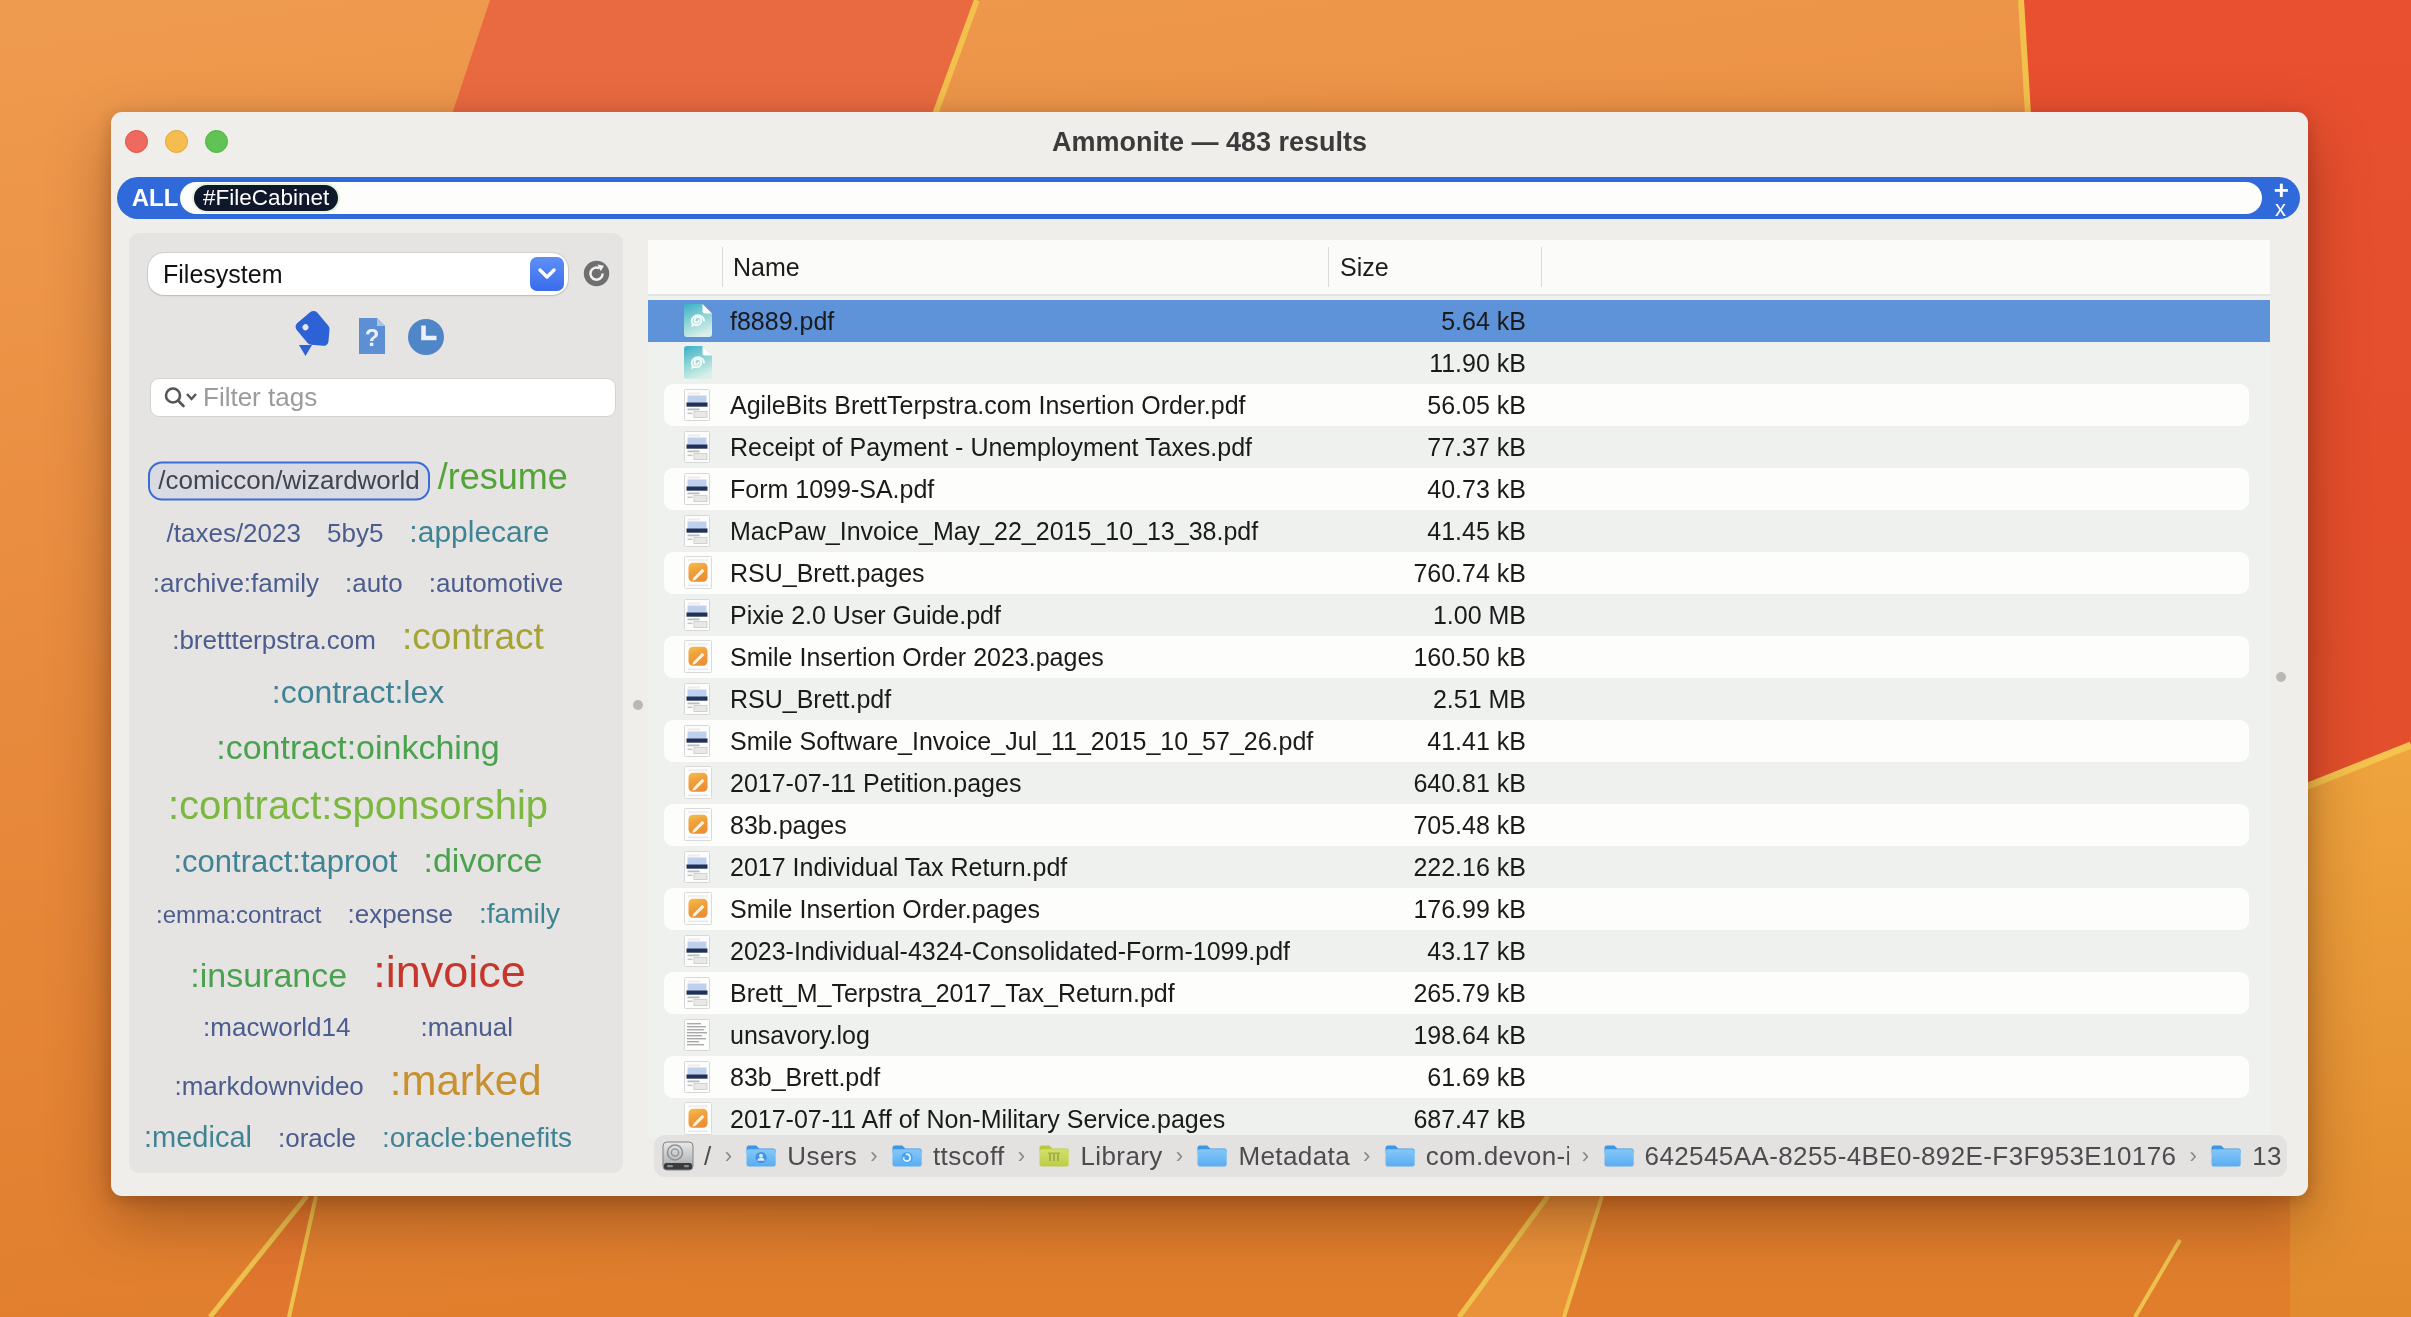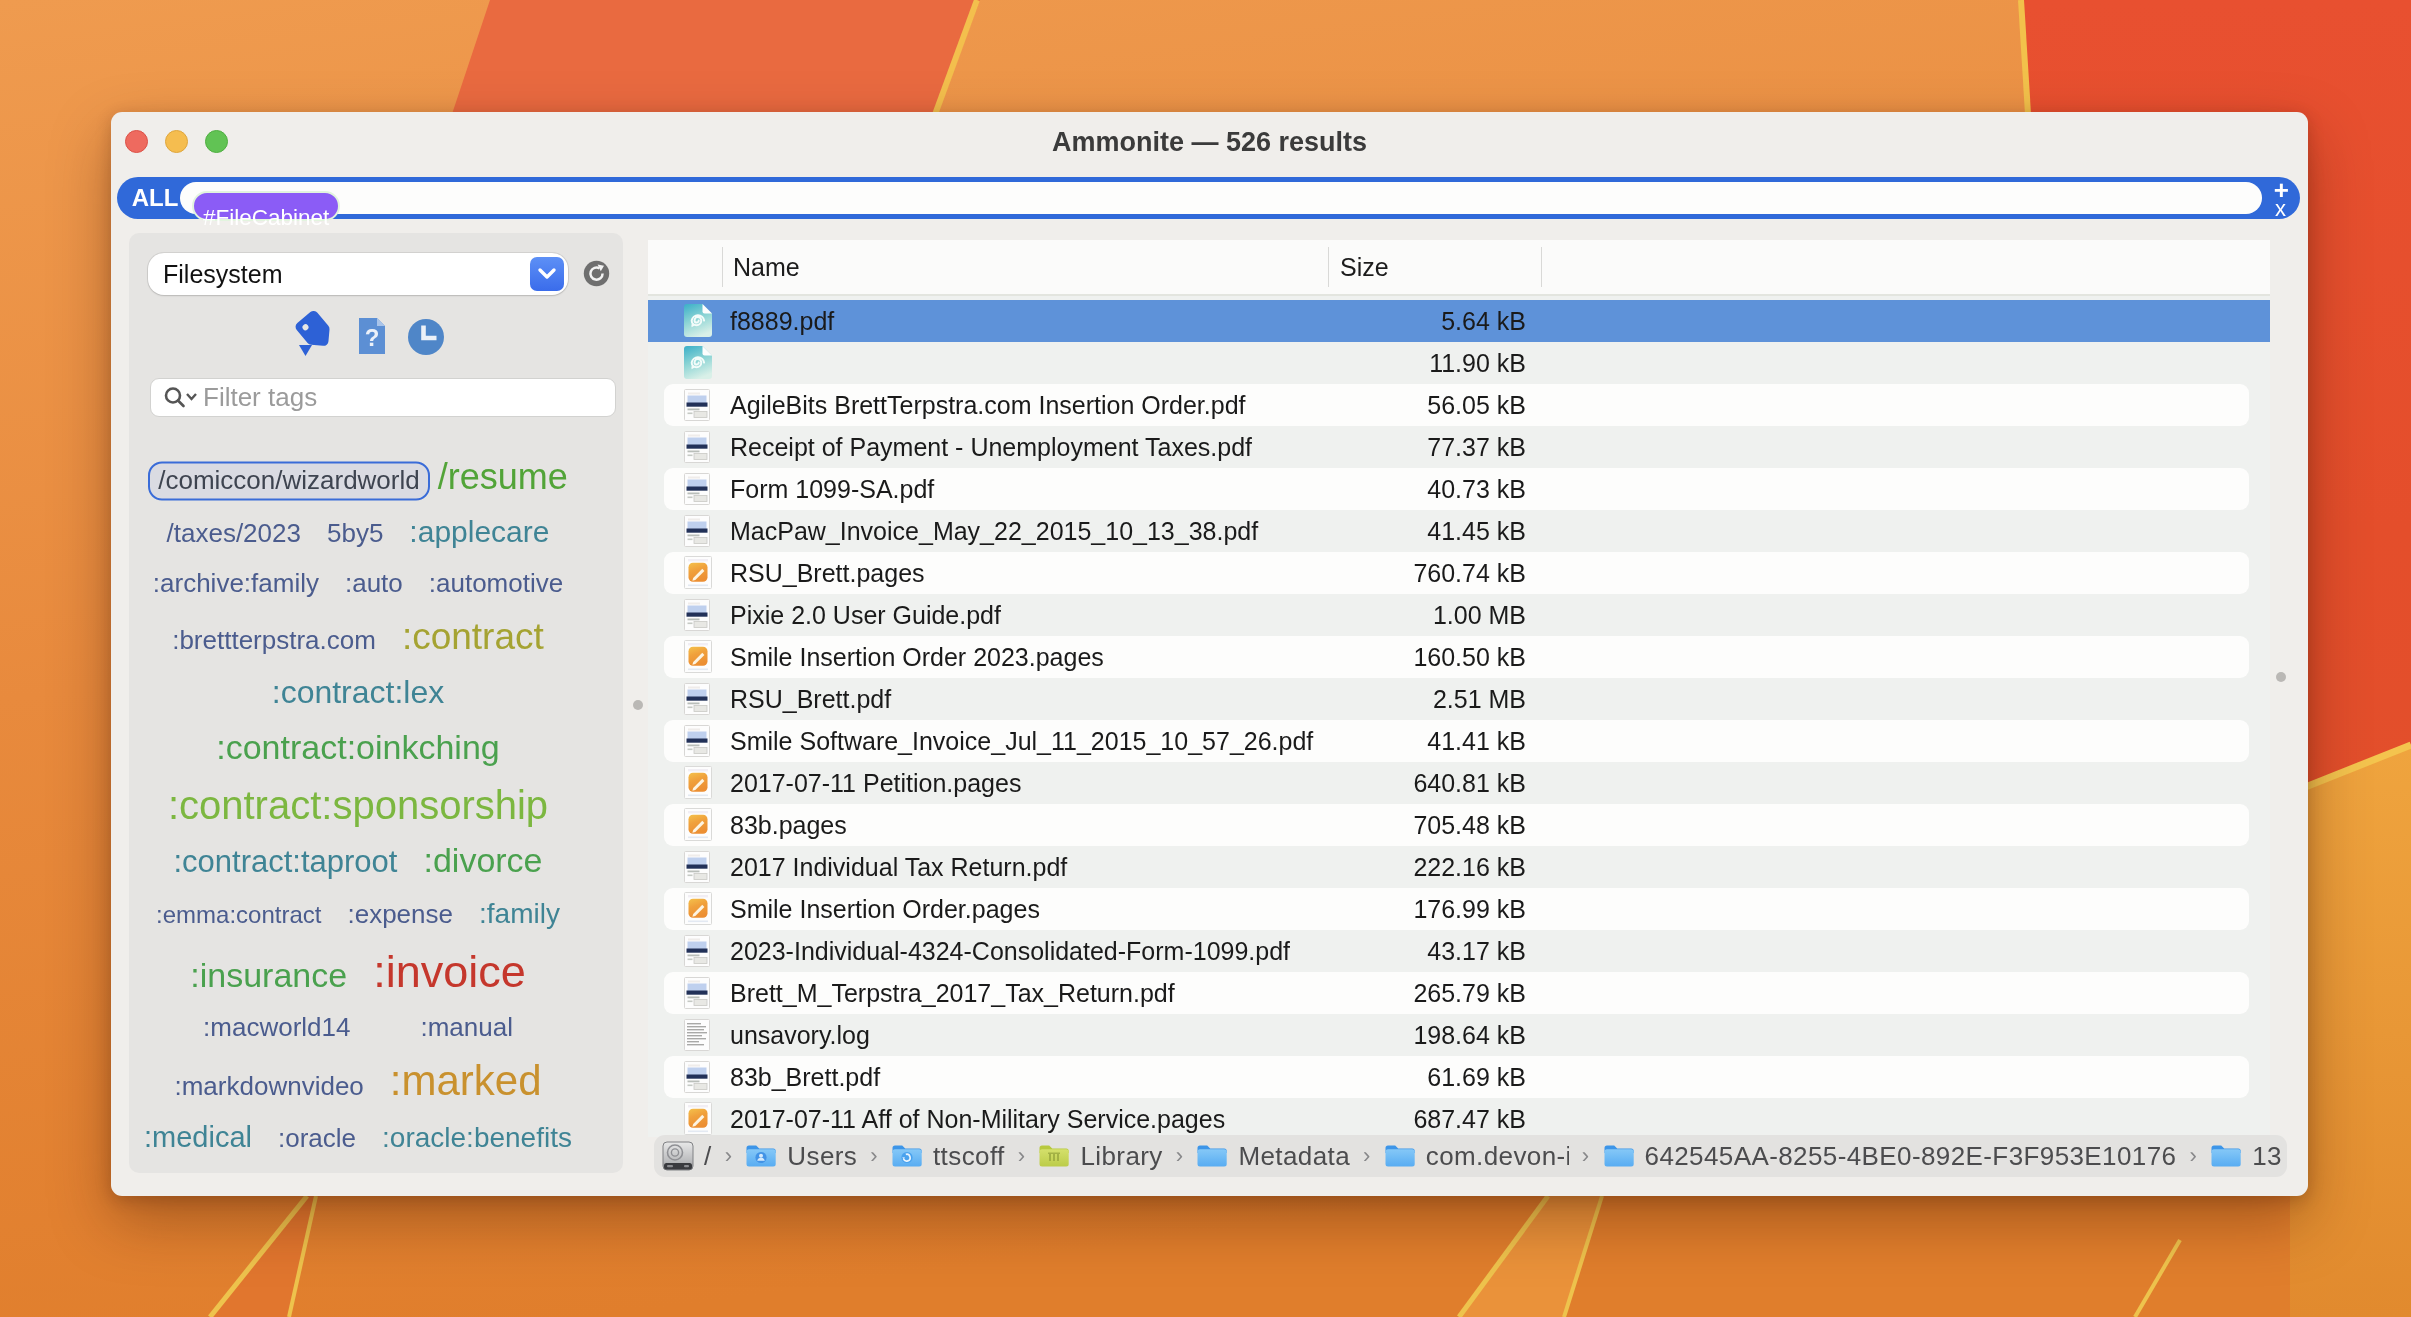--- a/index.html
+++ b/index.html
@@ -10,21 +10,21 @@
   box-shadow:0 25px 60px rgba(60,20,0,.35), 0 4px 16px rgba(60,20,0,.22); }
 .abs { position:absolute; }
 .tl { position:absolute; width:23px; height:23px; border-radius:50%; top:18px; }
 #tl-r { left:14px; background:#ee6a5f; border:1px solid #dc5147; }
 #tl-y { left:54px; background:#f5bd4f; border:1px solid #dfa63c; }
 #tl-g { left:94px; background:#61c354; border:1px solid #4faf41; }
 #title { position:absolute; left:0; top:127px; width:100%; text-align:center; font-size:27px; font-weight:bold; color:#3b3b3b; top:15px; }
 #sbar { position:absolute; left:6px; top:65px; width:2183px; height:42px; border-radius:21px; background:#3069d9; }
 #sbar .inner { position:absolute; left:63px; top:5px; width:2082px; height:32px; border-radius:16px; background:#fdfdfc; }
 #sbar .all { position:absolute; left:8px; top:0px; width:60px; height:42px; line-height:42px; text-align:center; color:#fff; font-weight:bold; font-size:24px; }
-#sbar .tag { position:absolute; left:75px; top:6px; height:30px; border-radius:15px; background:#8b5cf6; border:2px solid #e2f4de; color:#fff; font-size:22.5px; line-height:25px; padding:12px 9px;margin-top:8px; }
+#sbar .tag { position:absolute; left:75px; top:6px; height:30px; border-radius:15px; background:#0f172a; border:2px solid #e2f4de; color:#fff; font-size:22.5px; line-height:25px; padding:0 9px; }
 #sbar .plus { position:absolute; right:11px; top:1px; color:#fff; font-size:26px; font-weight:bold; line-height:24px; }
 #sbar .ex { position:absolute; right:14px; top:21px; color:#fff; font-size:22px; line-height:21px; }
 #side { position:absolute; left:18px; top:121px; width:494px; height:940px; border-radius:10px; background:#e5e4e2; }
 #fsel { position:absolute; left:19px; top:20px; width:420px; height:42px; background:#fff; border-radius:16px; box-shadow:0 0 0 1px rgba(0,0,0,.08), 0 1px 2px rgba(0,0,0,.12); font-size:25px; color:#111; line-height:42px; padding-left:15px; }
 #fsel .btn { position:absolute; right:4px; top:4px; width:34px; height:34px; border-radius:7px; background:linear-gradient(#5d90f6,#3a6ceb); }
 #fsel .btn svg { position:absolute; left:7px; top:10px; }
 #refr { position:absolute; left:454px; top:27px; width:29px; height:29px; }
 #tagbtn { position:absolute; left:163px; top:72px; }
 #docbtn { position:absolute; left:228px; top:83px; }
 #clkbtn { position:absolute; left:277px; top:84px; }
@@ -82,21 +82,21 @@
   <line x1="316" y1="1196" x2="289" y2="1317" stroke="#eec34d" stroke-width="4"></line>
   <polygon points="1548,1196 1602,1196 1564,1317 1459,1317" fill="#ea923a"></polygon>
   <line x1="1548" y1="1196" x2="1459" y2="1317" stroke="#eec34d" stroke-width="5"></line>
   <line x1="1602" y1="1196" x2="1564" y2="1317" stroke="#eec34d" stroke-width="4"></line>
   <line x1="2180" y1="1240" x2="2135" y2="1317" stroke="#eec34d" stroke-width="4"></line>
 </svg>
 <div id="win">
   <div class="tl" id="tl-r"></div>
   <div class="tl" id="tl-y"></div>
   <div class="tl" id="tl-g"></div>
-  <div id="title">Ammonite — 526 results</div>
+  <div id="title">Ammonite — 483 results</div>
   <div id="sbar">
     <div class="inner"></div>
     <div class="all">ALL</div>
     <div class="tag">#FileCabinet</div>
     <div class="plus">+</div>
     <div class="ex">x</div>
   </div>
   <div id="side">
     <div id="fsel">Filesystem<div class="btn">
           <svg width="20" height="14" viewBox="0 0 20 14">

